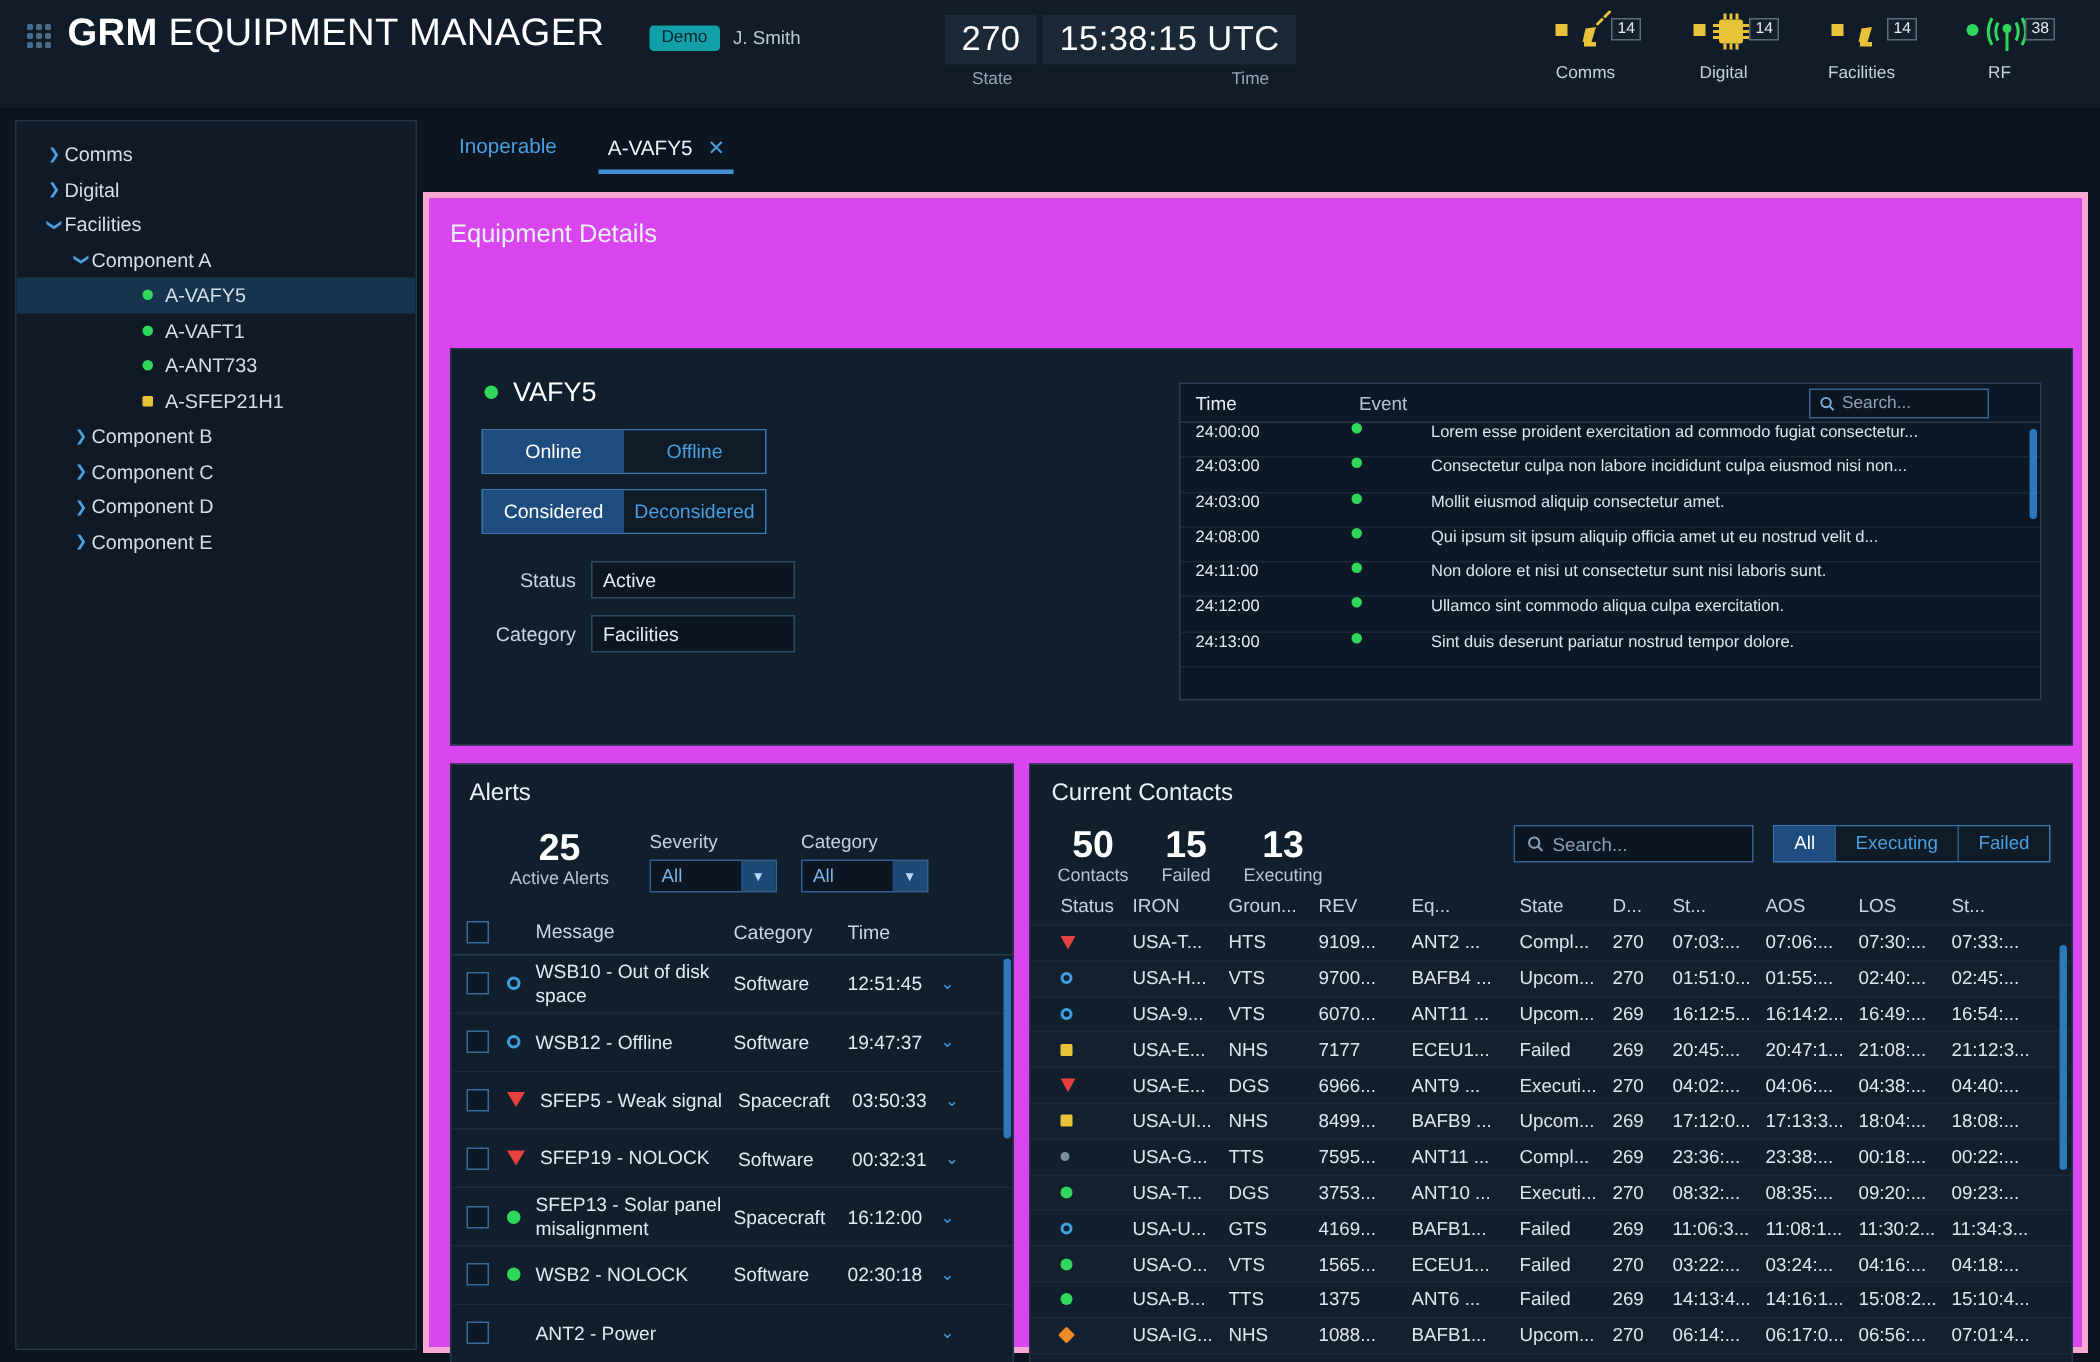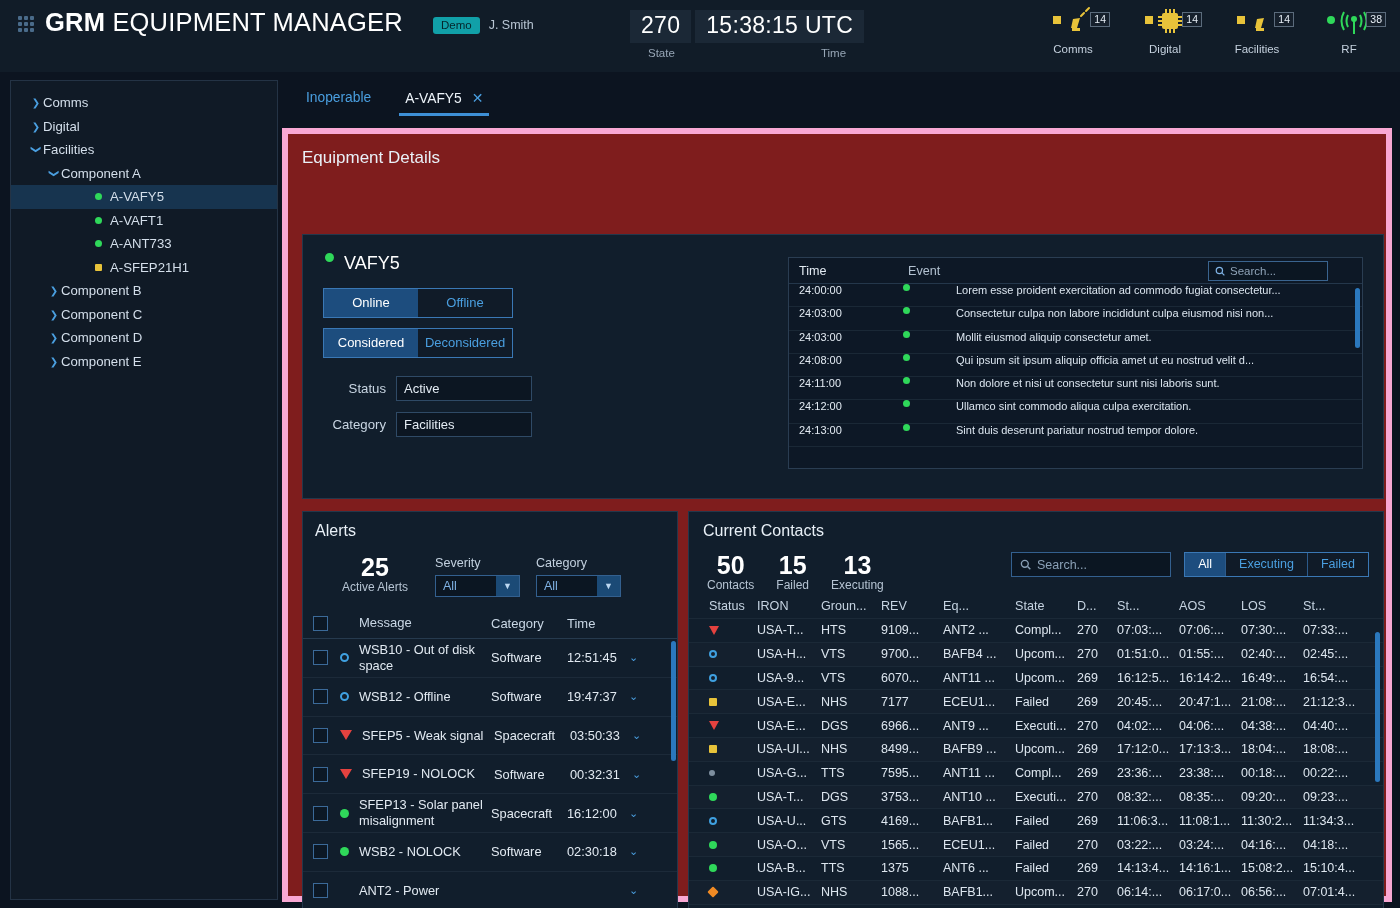--- a/index.html
+++ b/index.html
@@ -27,21 +27,21 @@
   .brand-sub { display: flex; align-items: center; gap: 9px; margin: 5px 0 0 30px; }
   .demo-badge { background: #11a0a8; color: #05252b; font-size: 11.5px; padding: 2px 8px 3px; border-radius: 3px; font-weight: 400; }
   .user-name { font-size: 12.5px; color: #b9c6d4; }
 
   .clock { position: absolute; left: 630px; top: 10px; display: flex; flex-direction: column; align-items: center; }
   .clock-row { display: flex; gap: 4px; }
   .clock-box { background: #1b2836; padding: 2px 11px 4px; font-size: 23px; color: #ffffff; letter-spacing: .3px; }
   .clock-labels { display: flex; width: 100%; justify-content: space-between; padding: 4px 18px 0; }
   .clock-labels span { font-size: 11.5px; color: #97a6b6; }
 
-  .status-bar { position: absolute; right: 20px; top: 6px; display: flex; gap: 30px; }
+  .status-bar { position: absolute; right: 36px; top: 6px; display: flex; gap: 30px; }
   .status-item { width: 62px; display: flex; flex-direction: column; align-items: center; position: relative; }
   .status-ico-row { display: flex; align-items: flex-start; gap: 2px; height: 36px; }
   .st-dot { width: 8px; height: 8px; background: #e8c33a; margin-top: 10px; }
   .st-dot.round { border-radius: 50%; background: #2fd85a; }
   .st-count { position: absolute; right: -6px; top: 6px; border: 1px solid #5b6b7c; font-size: 10.5px; padding: 0px 3px; color: #e6edf4; background: #16202c; line-height: 13px; }
   .status-label { font-size: 11.5px; color: #c5d1de; margin-top: 1px; }
 
   
   .sidebar {
     position: absolute; left: 10px; top: 80px; width: 268px; height: 820px;
@@ -56,29 +56,29 @@
   .dot.sq { border-radius: 1px; }
 
   
   .main { position: absolute; left: 282px; top: 80px; width: 1110px; height: 822px; }
   .tabbar { height: 48px; display: flex; align-items: flex-start; padding-left: 10px; gap: 6px; background: #0c1420; }
   .tab { position: relative; padding: 10px 14px 14px; font-size: 13.8px; color: #4a9fe0; cursor: pointer; display: flex; align-items: center; gap: 10px; }
   .tab.active { color: #eef4fa; }
   .tab.active::after { content: ""; position: absolute; left: 8px; right: 8px; bottom: 4px; height: 3px; background: #3d8fd6; }
   .tab-close { color: #4a9fe0; font-size: 14px; }
 
-  .content { position: absolute; left: 0; top: 48px; width: 1110px; height: 774px; background: #7f1d1d; border: 6px solid #f9a8d4; }
+  .content { position: absolute; left: 0; top: 48px; width: 1110px; height: 774px; background: #d946ef; border: 4px solid #f9a8d4; }
 
   .panel-title { font-size: 17px; color: #e9f0f7; padding: 14px 0 0 14px; font-weight: 400; }
 
   .card { background: #111e2c; border: 1px solid #24374b; }
 
   
   .details { position: absolute; left: 14px; top: 100px; width: 1082px; height: 265px; }
-  .eq-name-row { display: flex; align-items: flex-start; gap: 10px; padding: 18px 0 0 22px; }
+  .eq-name-row { display: flex; align-items: center; gap: 10px; padding: 18px 0 0 22px; }
   .eq-name { font-size: 18px; color: #ffffff; }
   .toggle-group { display: flex; width: 190px; border: 1px solid #3a78b5; margin-left: 20px; }
   .toggle-group .tg { flex: 1; text-align: center; font-size: 13px; padding: 6px 0 7px; cursor: pointer; color: #4a9fe0; background: #101b28; }
   .toggle-group .tg.on { background: #1d4d7e; color: #ffffff; }
   .form-row { display: flex; align-items: center; gap: 10px; margin-left: 20px; }
   .form-label { width: 63px; text-align: right; font-size: 13.2px; color: #c9d6e3; }
   .form-input { width: 136px; height: 25px; background: #0c1622; border: 1px solid #2f4counter; border: 1px solid #2f4a66; color: #e4ecf4; font-size: 13px; padding: 0 7px; }
   .desc-label { font-size: 12.8px; color: #c9d6e3; margin-bottom: 6px; }
   .desc-box { width: 233px; height: 161px; background: #0c1622; border: 1px solid #2f4a66; color: #e4ecf4; font-size: 13px; padding: 7px 9px; line-height: 1.35; resize: none; font-family: "Liberation Sans", sans-serif; }
 

